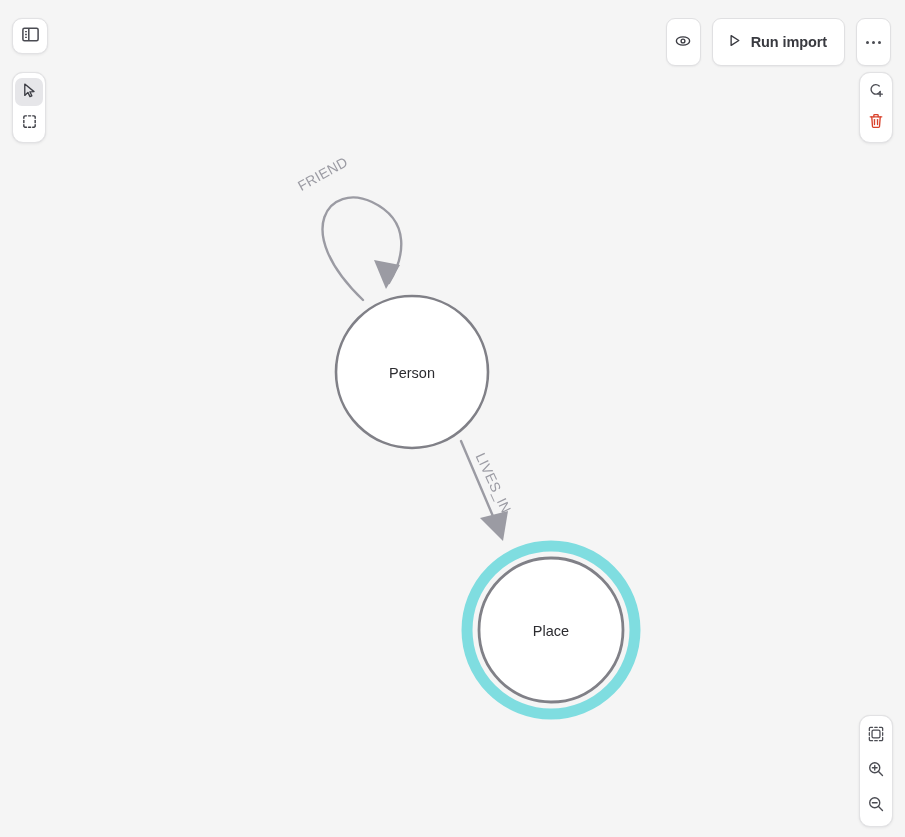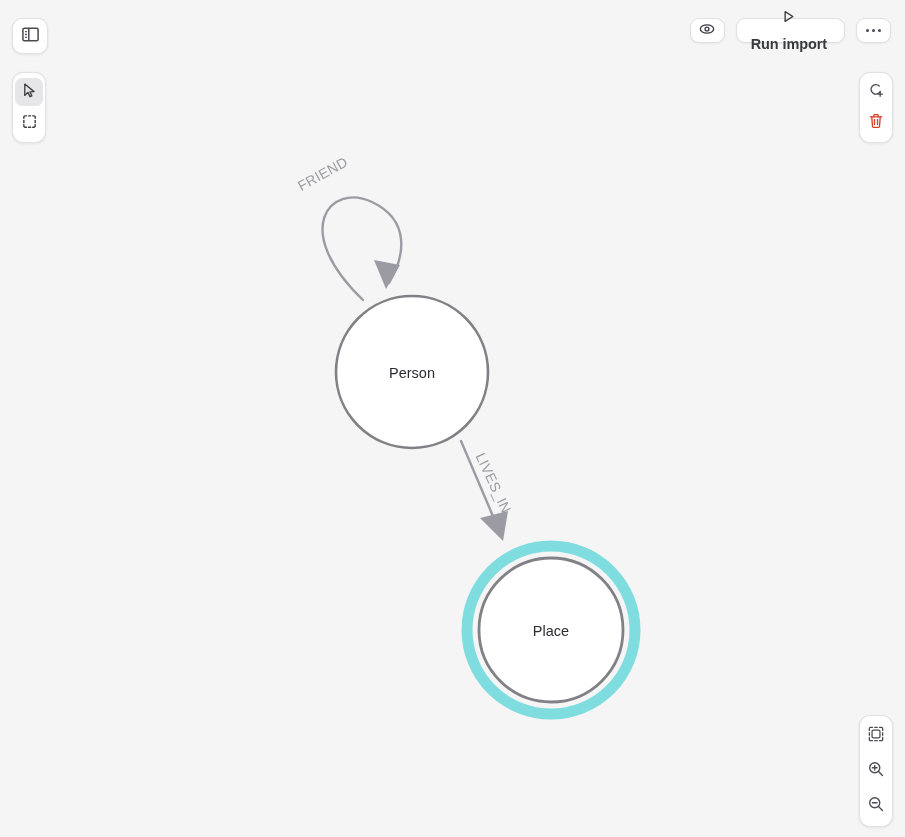--- a/index.html
+++ b/index.html
@@ -45,28 +45,27 @@
     top: 18px;
     display: flex;
     align-items: center;
     gap: 11px;
   }
   .tb-btn {
     background: #ffffff;
     border: 1px solid #e0e0e2;
     border-radius: 9px;
     box-shadow: 0 1px 2px rgba(20,20,30,0.06);
-    height: 25px;
+    height: 48px;
     box-sizing: border-box;
     display: flex;
     align-items: center;
     justify-content: center;
     cursor: pointer;
     padding: 0;
-    flex-direction: column;
   }
   #preview-button { width: 35px; }
   #more-button    { width: 35px; }
   #run-import-button {
     padding: 0 17px 0 14px;
     gap: 9px;
   }
   #run-import-label {
     font-size: 14.5px;
     font-weight: bold;

